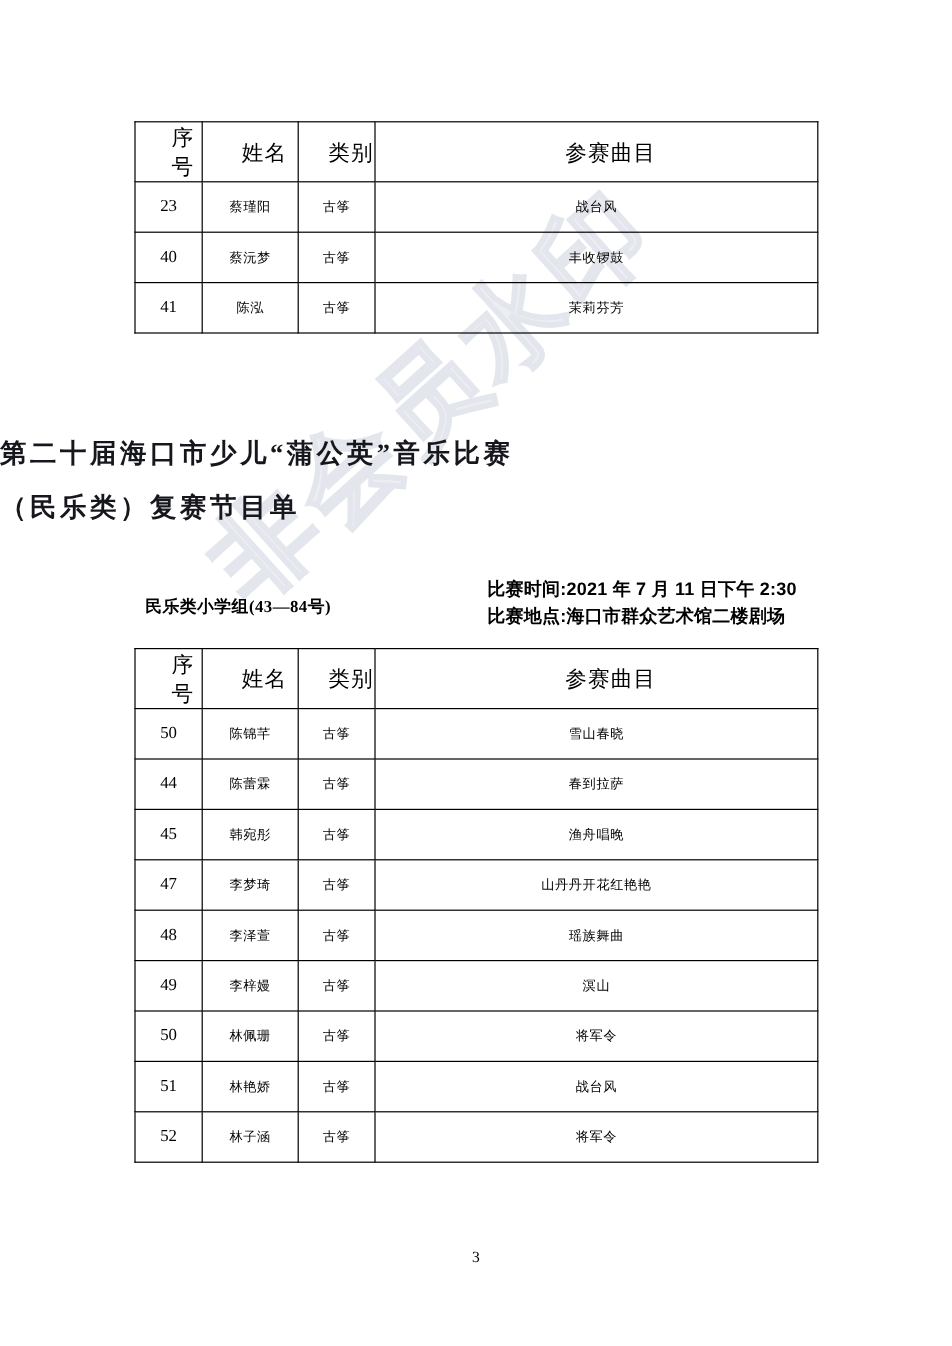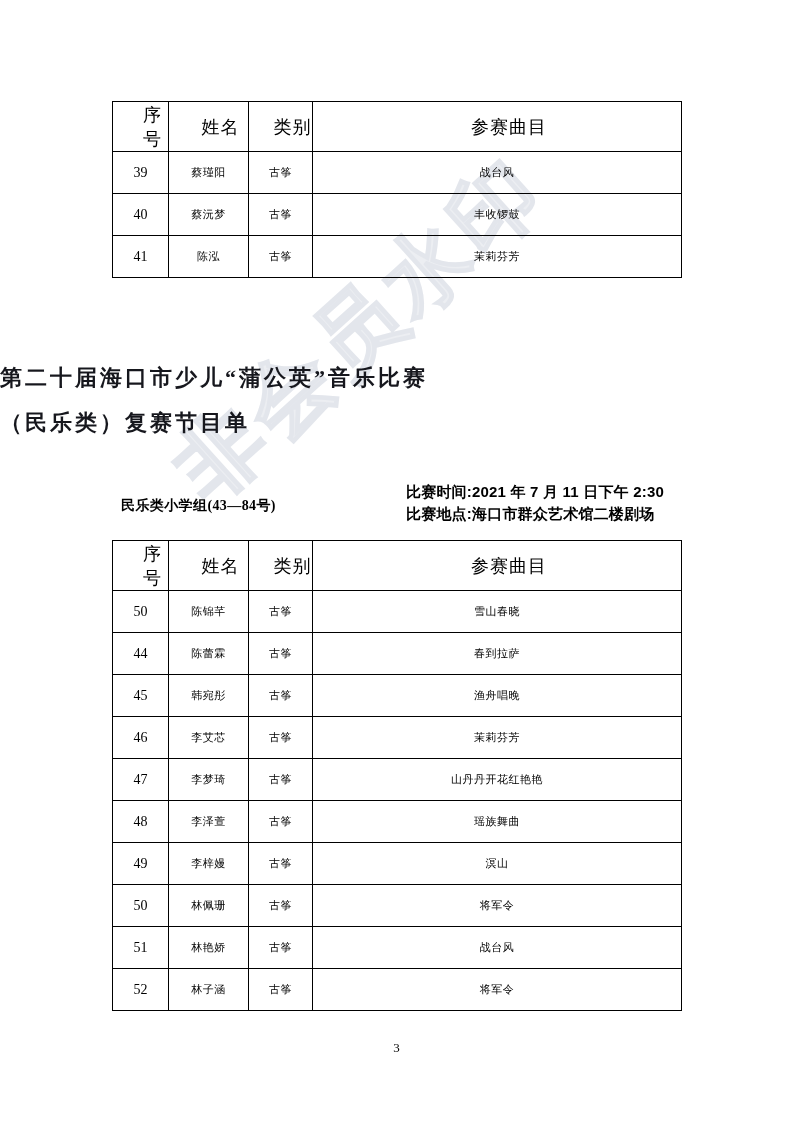--- a/index.html
+++ b/index.html
@@ -173,21 +173,21 @@
       <thead>
         <tr>
           <td>序号</td>
           <td>姓名</td>
           <td>类别</td>
           <td>参赛曲目</td>
         </tr>
       </thead>
       <tbody id="table-top-body">
           <tr>
-            <td class="cell-no">39</td>
+            <td class="cell-no">23</td>
             <td class="cell-name">蔡瑾阳</td>
             <td class="cell-cat">古筝</td>
             <td class="cell-song">战台风</td>
           </tr>
           <tr>
             <td class="cell-no">40</td>
             <td class="cell-name">蔡沅梦</td>
             <td class="cell-cat">古筝</td>
             <td class="cell-song">丰收锣鼓</td>
           </tr>
@@ -237,26 +237,20 @@
             <td class="cell-cat">古筝</td>
             <td class="cell-song">春到拉萨</td>
           </tr>
           <tr>
             <td class="cell-no">45</td>
             <td class="cell-name">韩宛彤</td>
             <td class="cell-cat">古筝</td>
             <td class="cell-song">渔舟唱晚</td>
           </tr>
           <tr>
-            <td class="cell-no">46</td>
-            <td class="cell-name">李艾芯</td>
-            <td class="cell-cat">古筝</td>
-            <td class="cell-song">茉莉芬芳</td>
-          </tr>
-          <tr>
             <td class="cell-no">47</td>
             <td class="cell-name">李梦琦</td>
             <td class="cell-cat">古筝</td>
             <td class="cell-song">山丹丹开花红艳艳</td>
           </tr>
           <tr>
             <td class="cell-no">48</td>
             <td class="cell-name">李泽萱</td>
             <td class="cell-cat">古筝</td>
             <td class="cell-song">瑶族舞曲</td>

